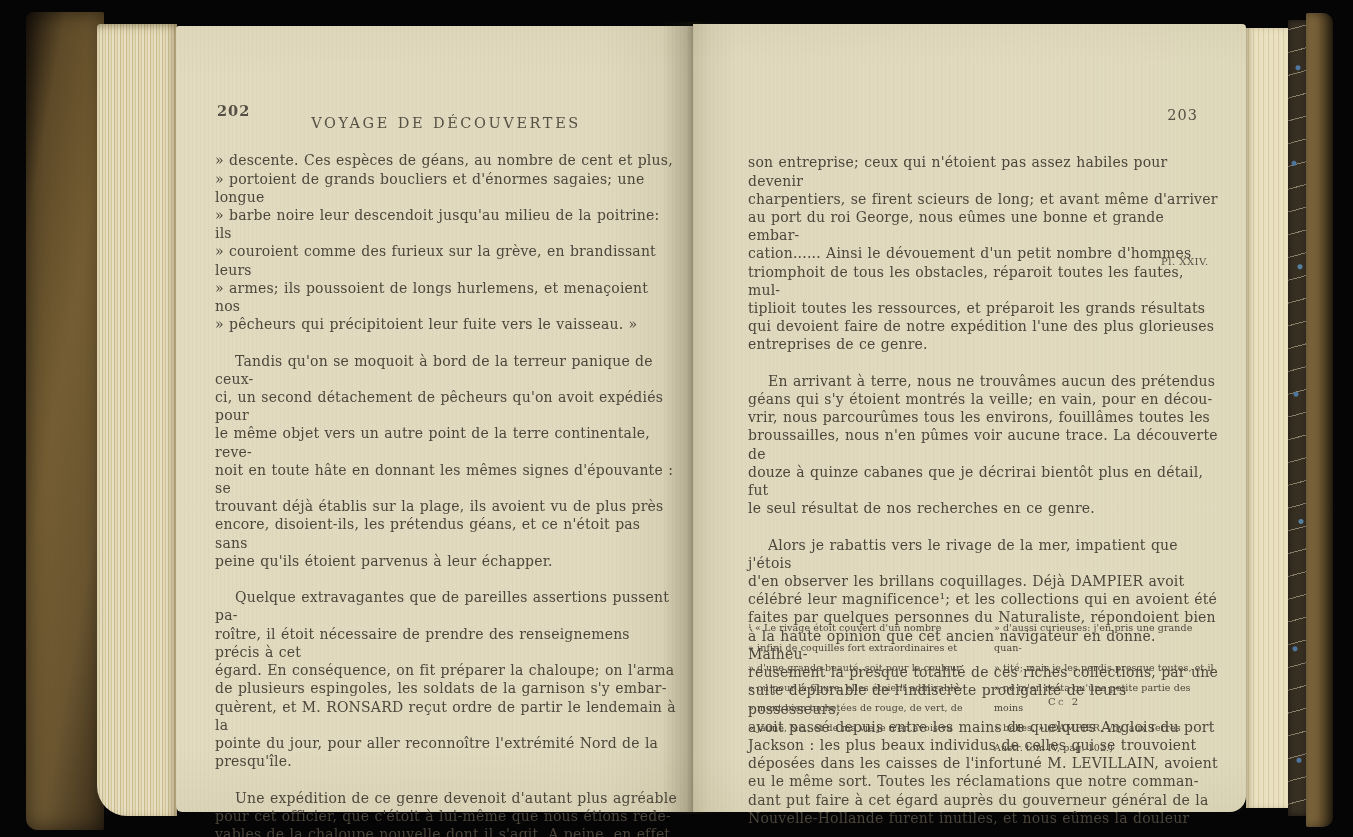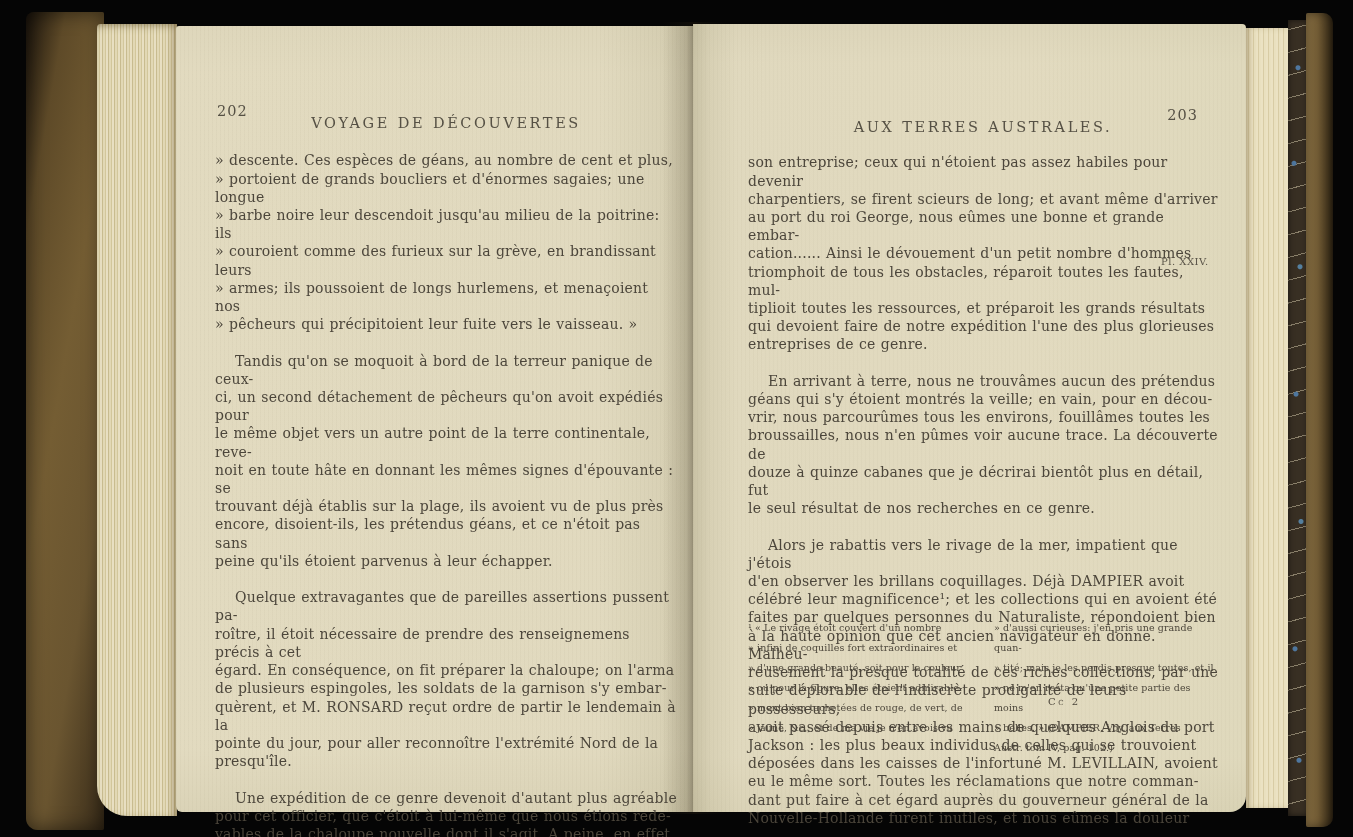--- a/index.html
+++ b/index.html
@@ -49,21 +49,21 @@
     border-radius:2px 10px 10px 2px; box-shadow:inset 0 0 10px rgba(0,0,0,.45); }
 
   
   .textcol { position:absolute; color:#4c463b; font-size:14px; line-height:18.2px;
     letter-spacing:.2px; word-spacing:.6px; white-space:pre-line; }
   .left-text  { left:39px; top:58px; width:462px; }
   .right-text { left:55px; top:64px; width:470px; }
   .pagehead { position:relative; height:31px; white-space:normal; }
   .right-text .pagehead { height:29px; }
   .pagenum { position:absolute; top:0; font-size:14.5px; letter-spacing:1px; color:#555044; }
-  .pagenum-left  { left:2px; }
+  .pagenum-left  { left:2px;font-weight:bold; }
   .pagenum-right { right:20px; }
   .runtitle { position:absolute; left:0; right:0; top:12px; text-align:center;
     font-size:14.5px; letter-spacing:2.6px; color:#555044; }
   .para { margin:0; }
   .indent { text-indent:20px; }
   .margin-note { position:absolute; left:468px; top:232px; font-size:10px;
     letter-spacing:.5px; color:#5a5448; white-space:nowrap; }
   .footnote { position:absolute; left:55px; top:594px; width:472px; display:flex; gap:14px;
     font-size:9.5px; line-height:20px; color:#4c463b; white-space:pre-line;
     letter-spacing:.1px; }
@@ -119,21 +119,20 @@
 il avoit besoin, lui-même les fit travailler sur le gaillard d'arrière
 de la corvette. Tout le monde s'empressa de concourir au succès de</div>
     </div>
   </div>
 
   <div class="gutter"></div>
 
   <div class="page page-right">
     <div class="textcol right-text">
       <div class="pagehead">
-        <span class="runtitle">AUX TERRES AUSTRALES.</span>
         <span class="pagenum pagenum-right">203</span>
       </div>
       <div class="para">son entreprise; ceux qui n'étoient pas assez habiles pour devenir
 charpentiers, se firent scieurs de long; et avant même d'arriver
 au port du roi George, nous eûmes une bonne et grande embar-
 cation...... Ainsi le dévouement d'un petit nombre d'hommes
 triomphoit de tous les obstacles, réparoit toutes les fautes, mul-
 tiplioit toutes les ressources, et préparoit les grands résultats
 qui devoient faire de notre expédition l'une des plus glorieuses
 entreprises de ce genre.</div>

